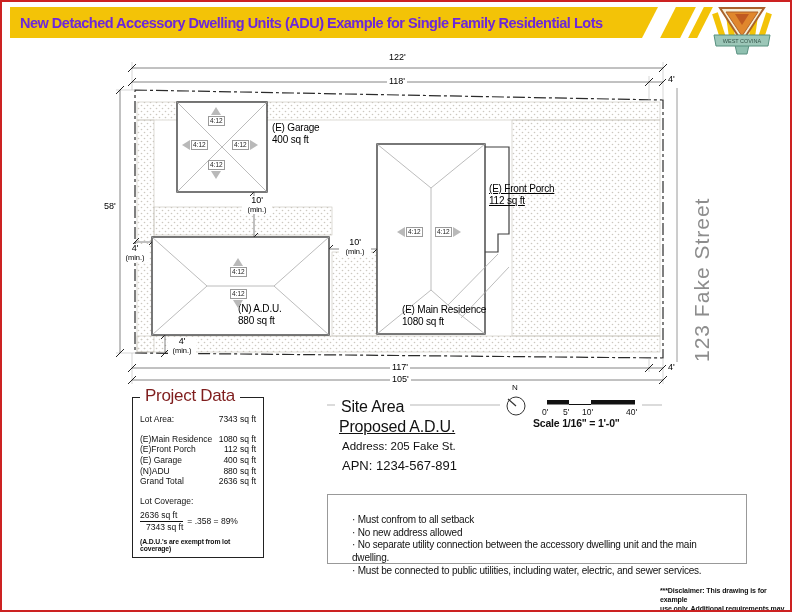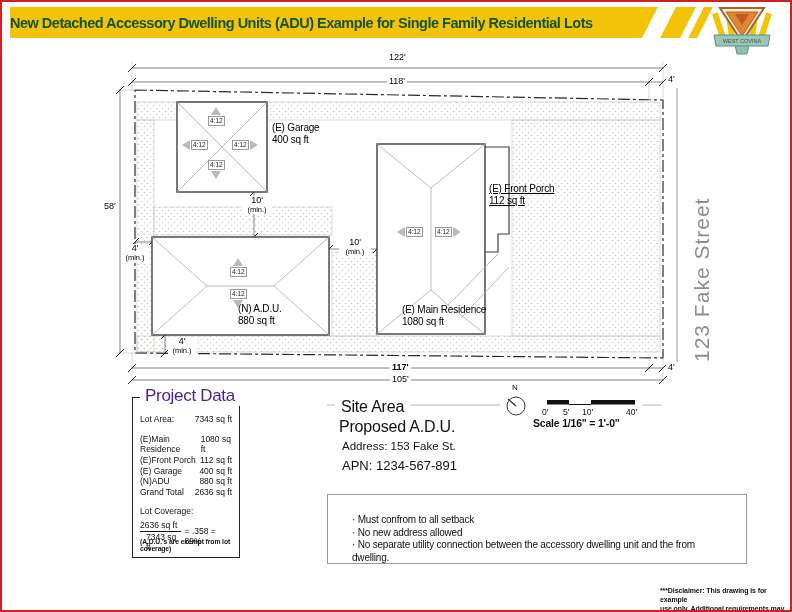--- a/index.html
+++ b/index.html
@@ -2,53 +2,53 @@
 <html><head>
 <meta charset="utf-8">
 <style>
   html,body{margin:0;padding:0;background:#fff;}
   .page{position:relative;width:792px;height:612px;background:#fff;border:2px solid #c22;
         box-sizing:border-box;overflow:hidden;font-family:"Liberation Sans",sans-serif;color:#111;}
   
   .banner{position:absolute;left:8px;top:5px;width:648px;height:31px;background:#f3c307;
           clip-path:polygon(0 0,100% 0,calc(100% - 16px) 100%,0 100%);
           display:flex;align-items:center;}
-  .banner-title{font-size:14.5px;font-weight:bold;letter-spacing:-0.5px;white-space:nowrap;color:#14532d;}
+  .banner-title{font-size:14.5px;font-weight:bold;letter-spacing:-0.5px;padding-left:10px;white-space:nowrap;color:#6d28d9;}
   .stripe{position:absolute;top:5px;height:31px;background:#f3c307;transform:skewX(-27deg);}
   .stripe1{left:666px;width:20px;}
   .stripe2{left:694px;width:9px;}
   .logo{position:absolute;left:706px;top:2px;}
   
   .lbl{position:absolute;font-size:10px;line-height:1.2;letter-spacing:-0.2px;color:#000;}
   .dim{position:absolute;font-size:9px;line-height:1.1;background:#fff;padding:0 2px;color:#000;text-align:center;}
   .dim .min{font-size:7.5px;display:block;}
   .street{position:absolute;left:688px;top:146px;height:214px;writing-mode:vertical-rl;
           transform:rotate(180deg);font-size:21px;color:#8d8d8d;letter-spacing:1px;}
   
   .slope{position:absolute;display:flex;align-items:center;gap:1px;}
   .slope.col{flex-direction:column;}
   .slope .tag{font-size:6.5px;border:1px solid #9a9a9a;background:#fff;padding:0 1px;color:#222;line-height:1.3;}
   .tri{width:0;height:0;border:5px solid transparent;}
   .tri-up{border-bottom:8px solid #b9b9b9;border-top:0;}
   .tri-down{border-top:8px solid #b9b9b9;border-bottom:0;}
   .tri-left{border-right:8px solid #b9b9b9;border-left:0;}
   .tri-right{border-left:8px solid #b9b9b9;border-right:0;}
   
-  .pd-box{position:absolute;left:130px;top:395px;width:108px;height:161px;border:1px solid #222;
+  .pd-box{position:absolute;left:130px;top:395px;width:132px;height:161px;border:1px solid #222;
           box-sizing:border-box;padding:16px 7px 0 7px;font-size:8.5px;}
-  .pd-title{position:absolute;left:138px;top:384px;background:#fff;padding:0 5px;font-size:17px;letter-spacing:-0.3px;color:#4c1d95;}
+  .pd-title{position:absolute;left:138px;top:384px;background:#fff;padding:0 5px;font-size:17px;letter-spacing:-0.3px;color:#7f1d1d;}
   .pd-row{display:flex;justify-content:space-between;line-height:1.25;}
   .pd-gap{height:9px;}
   .pd-frac{display:flex;align-items:center;margin-top:4px;gap:4px;}
   .pd-frac .num{border-bottom:1px solid #111;padding:0 2px 1px 0;}
   .pd-frac .den{padding-left:6px;}
   .pd-note{position:absolute;left:7px;bottom:5px;font-size:6.8px;font-weight:bold;letter-spacing:-0.1px;}
   
   .tb-title1{position:absolute;left:333px;top:396px;font-size:16px;background:#fff;padding:0 6px;letter-spacing:-0.2px;}
-  .tb-title2{position:absolute;left:337px;top:416px;font-size:16px;letter-spacing:-0.2px;}
+  .tb-title2{position:absolute;left:337px;top:416px;font-size:16px;letter-spacing:-0.2px;text-decoration:underline;}
   .tb-addr{position:absolute;left:340px;top:438px;font-size:11.5px;}
   .tb-apn{position:absolute;left:340px;top:456px;font-size:13px;}
   .tb-n{position:absolute;left:510px;top:381px;font-size:8px;}
   .tb-scaletext{position:absolute;left:531px;top:415px;font-size:10.5px;font-weight:bold;letter-spacing:-0.2px;}
   .tick{position:absolute;top:405px;font-size:8.5px;}
   
   .notes{position:absolute;left:325px;top:492px;width:420px;height:70px;border:1.5px solid #999;
          box-sizing:border-box;padding:3px 8px;font-size:10px;line-height:1.27;letter-spacing:-0.2px;}
   .notes ul{margin:16px;padding:0;list-style:none;}
   .notes li::before{content:"· ";}
@@ -129,21 +129,21 @@
       <rect x="545" y="398" width="22" height="4.5" fill="#111"></rect>
       <line x1="567" y1="402.5" x2="589" y2="402.5" stroke="#111" stroke-width="1"></line>
       <rect x="589" y="398" width="44" height="4.5" fill="#111"></rect>
     </g>
   </svg>
 
   <div class="dim" style="left:385px;top:51px;">122'</div>
   <div class="dim" style="left:385px;top:75px;">118'</div>
   <div class="dim" style="left:664px;top:73px;">4'</div>
   <div class="dim" style="left:100px;top:200px;">58'</div>
-  <div class="dim" style="left:388px;top:361px;font-weight:bold;">117'</div>
+  <div class="dim" style="left:388px;top:361px;">117'</div>
   <div class="dim" style="left:388px;top:373px;">105'</div>
   <div class="dim" style="left:664px;top:361px;">4'</div>
 
   <div class="dim" style="left:240px;top:194px;width:26px;">
     <span>10'</span>
     <span class="min">(min.)</span>
   </div>
   <div class="dim" style="left:337px;top:236px;width:28px;">
     <span>10'</span>
     <span class="min">(min.)</span>
@@ -243,34 +243,35 @@
         <span class="den" style="display:block;">7343 sq ft</span>
       </span>
       <span>= .358 = 89%</span>
     </div>
     <div class="pd-note">(A.D.U.'s are exempt from lot coverage)</div>
   </div>
   <div class="pd-title">Project Data</div>
 
   <div class="tb-title1">Site Area</div>
   <div class="tb-title2">Proposed A.D.U.</div>
-  <div class="tb-addr">Address: 153 Fake St.</div>
+  <div class="tb-addr">Address: 205 Fake St.</div>
   <div class="tb-apn">APN: 1234-567-891</div>
   <div class="tb-n">N</div>
   <div class="tick" style="left:540px;">0'</div>
   <div class="tick" style="left:561px;">5'</div>
   <div class="tick" style="left:580px;">10'</div>
   <div class="tick" style="left:624px;">40'</div>
   <div class="tb-scaletext">Scale 1/16" = 1'-0"</div>
 
   <div class="notes">
     <ul>
       <li>Must confrom to all setback</li>
       <li>No new address allowed</li>
-      <li>No separate utility connection between the accessory dwelling unit and the from dwelling.</li>
+      <li>No separate utility connection between the accessory dwelling unit and the main dwelling.</li>
+      <li>Must be connected to public utilities, including water, electric, and sewer services.</li>
     </ul>
   </div>
 
   <div class="disc">
     <div>***Disclaimer: This drawing is for example</div>
     <div>use only. Additional requirements may apply</div>
   </div>
 
 </div>
 

